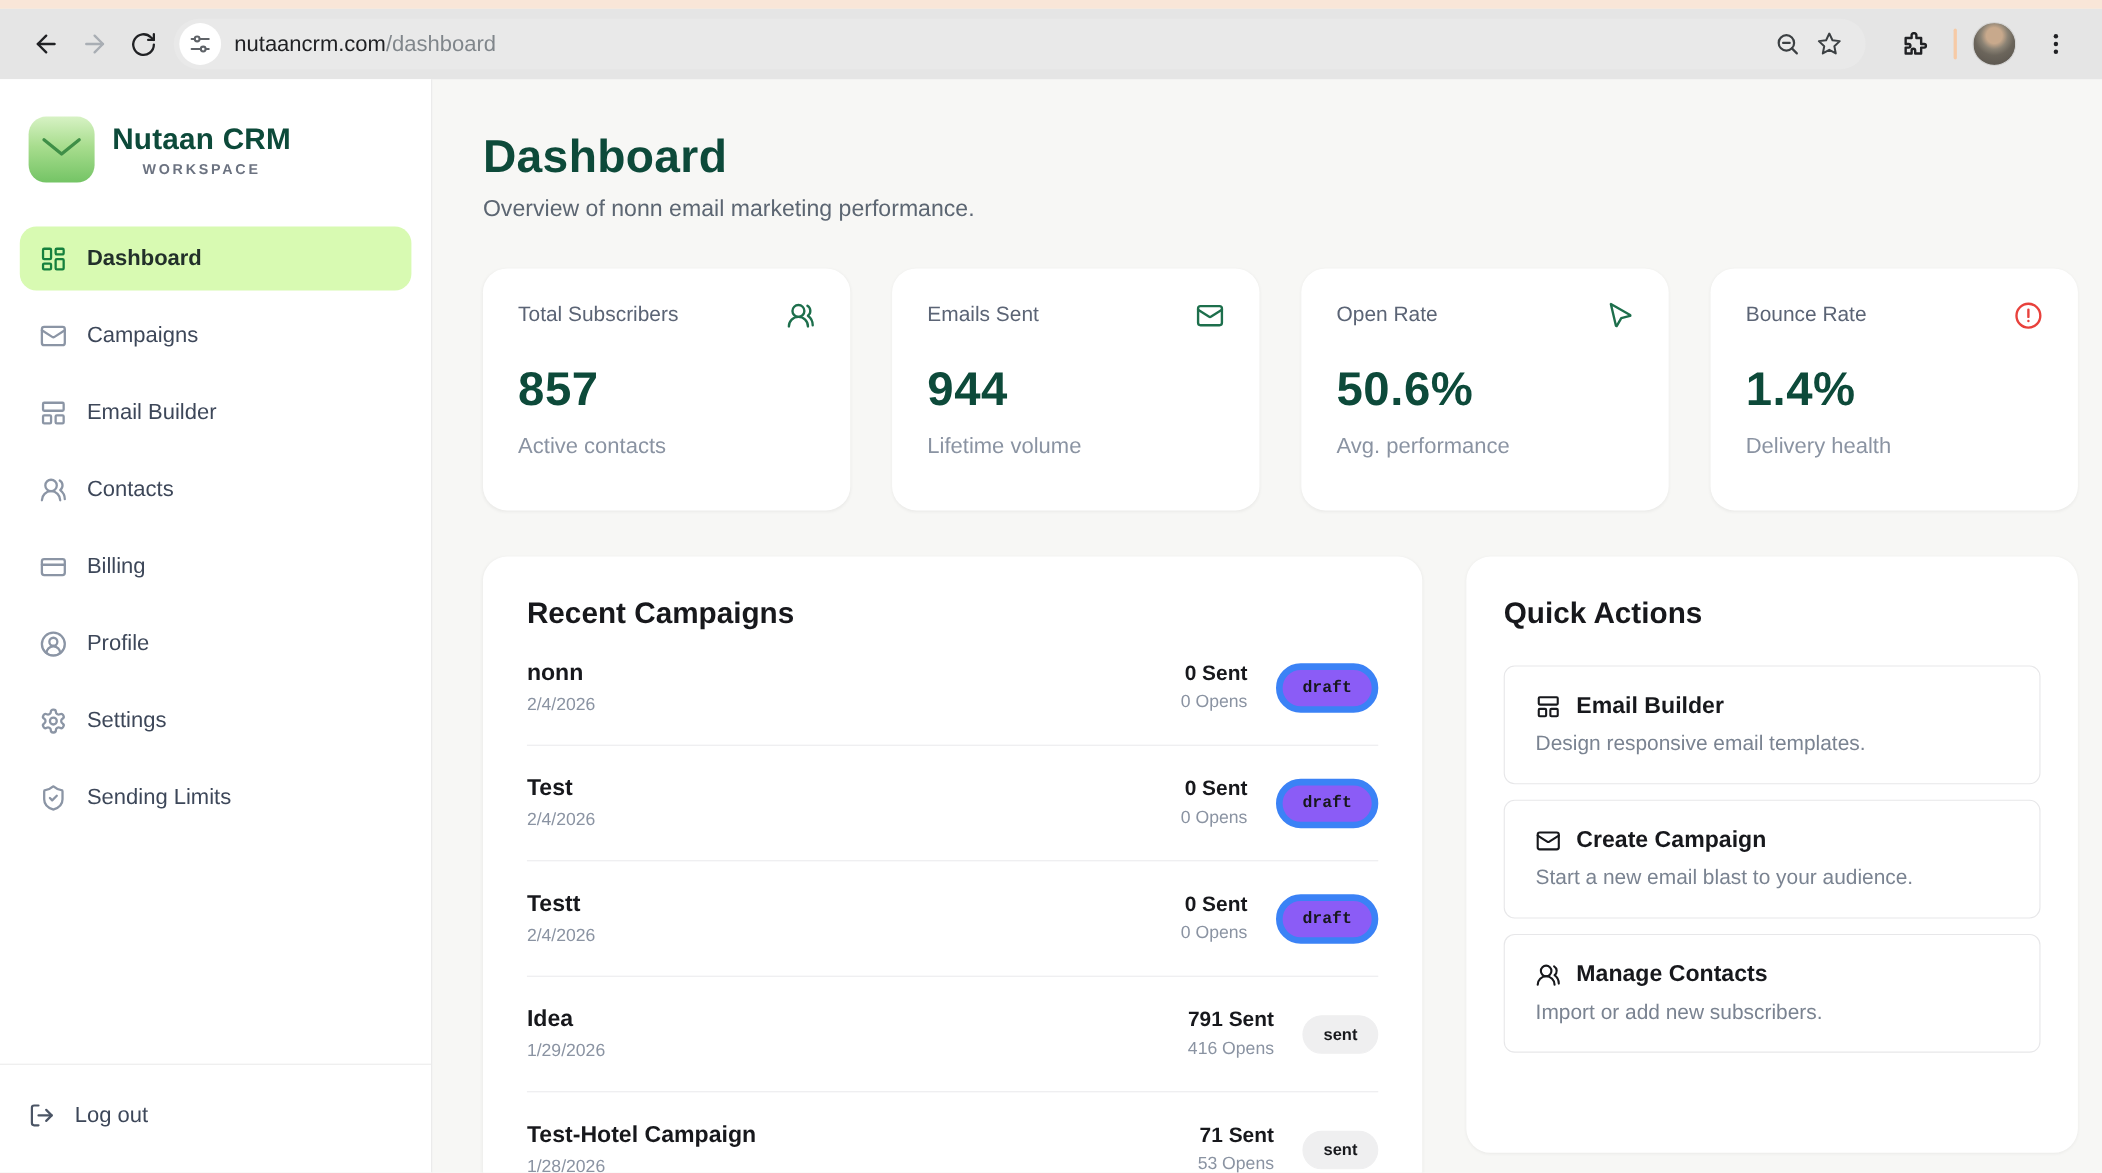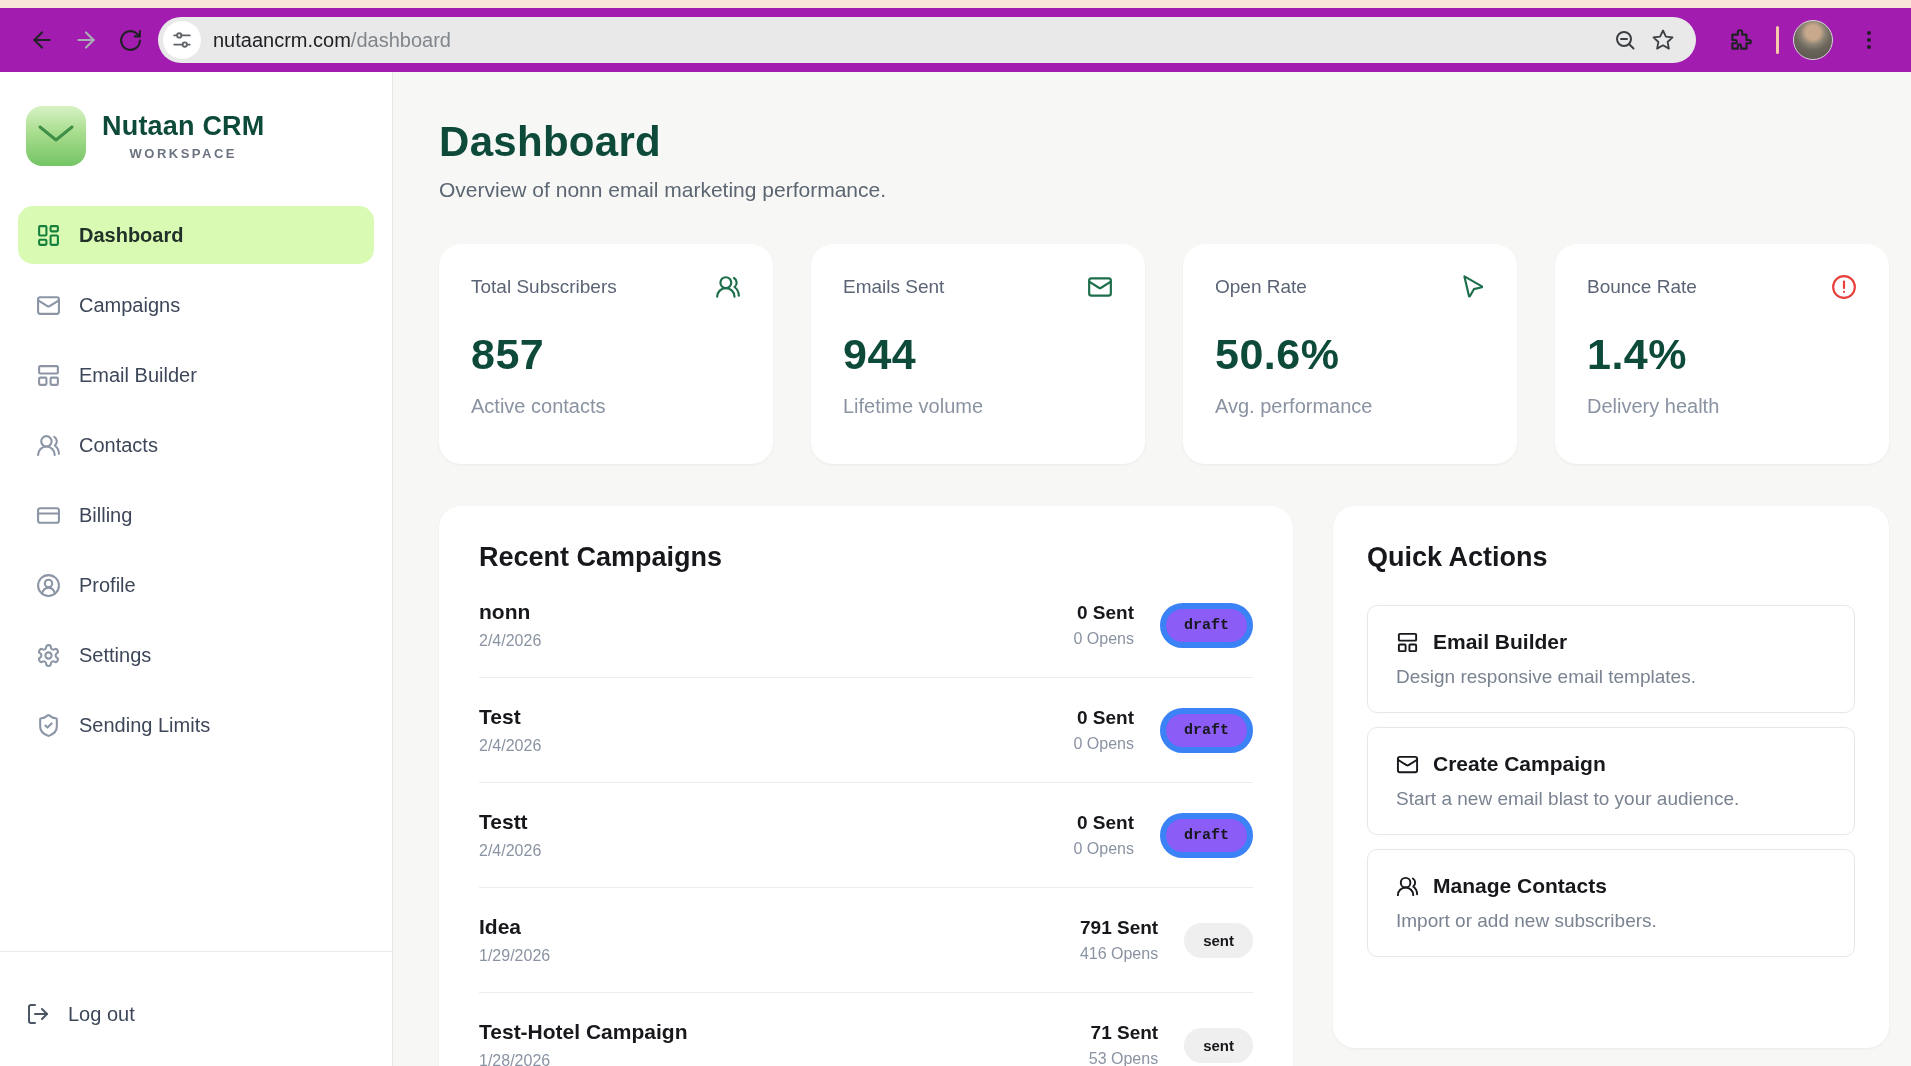--- a/index.html
+++ b/index.html
@@ -1,21 +1,21 @@
 <!DOCTYPE html>
 <html><head>
 <meta charset="utf-8">
 <style>
   * { margin:0; padding:0; box-sizing:border-box; }
   html,body { width:1911px; height:1066px; overflow:hidden; }
   body { font-family:"Liberation Sans", sans-serif; background:#f7f7f5; color:#191a1e; }
 
   
   .top-strip { height:8px; background:#f9e6d8; }
-  .chrome { height:64px; background:#a21caf; display:flex; align-items:center; padding:0 20px; }
+  .chrome { height:64px; background:#e5e5e5; display:flex; align-items:center; padding:0 20px; }
   .nav-btn { width:44px; height:44px; border-radius:50%; display:flex; align-items:center; justify-content:center; color:#202124; flex:0 0 auto; cursor:pointer; }
   .nav-btn.disabled { color:#a9aeb4; }
   .urlbar { flex:1; height:46px; background:#e9e9e9; border-radius:23px; display:flex; align-items:center; padding:0 14px 0 5px; margin:0 14px 0 6px; }
   .site-chip { width:38px; height:38px; border-radius:50%; background:#ffffff; display:flex; align-items:center; justify-content:center; color:#5f6368; flex:0 0 auto; cursor:pointer; }
   .url-text { font-size:20px; margin-left:12px; color:#202124; white-space:nowrap; }
   .url-text .path { color:#80868b; }
   .urlbar .spacer { flex:1; }
   .pill-icon { width:38px; height:38px; display:flex; align-items:center; justify-content:center; color:#3c4043; cursor:pointer; }
   .chrome-right { display:flex; align-items:center; gap:14px; margin-left:8px; }
   .ext-sep { width:3px; height:28px; background:#f6caa6; border-radius:2px; }
@@ -29,21 +29,21 @@
   .side-top { padding:34px 18px 0 18px; }
   .brand { display:flex; align-items:center; gap:16px; padding-left:8px; }
   .logo-box { width:60px; height:60px; border-radius:16px; background:linear-gradient(180deg,#d7f2c4 0%,#a8dd8e 45%,#74c465 100%); display:flex; align-items:center; justify-content:center; }
   .brand-name { font-size:27px; font-weight:700; color:#0d4a3a; letter-spacing:.2px; }
   .brand-sub { font-size:13px; font-weight:600; color:#6b7280; letter-spacing:2.5px; margin-top:4px;text-align:center; }
   .nav { margin-top:40px; display:flex; flex-direction:column; gap:12px; }
   .nav-item { display:flex; align-items:center; gap:18px; height:58px; border-radius:15px; padding:0 18px; color:#8b95a5; cursor:pointer; }
   .nav-item .nav-label { font-size:20px; font-weight:500; color:#3d4759; }
   .nav-item.active { background:#d8fab2; color:#15803d; }
   .nav-item.active .nav-label { color:#22302a; font-weight:700; }
-  .side-bottom { margin-top:auto; border-top:1px solid #ebebeb; padding:50px 18px 40px 26px; }
+  .side-bottom { margin-top:auto; border-top:1px solid #ebebeb; padding:34px 18px 40px 26px; }
   .logout { display:flex; align-items:center; gap:18px; color:#4b5565; cursor:pointer; }
   .logout .nav-label { font-size:20px; font-weight:500; color:#3d4759; }
   .icon { display:inline-flex; }
   .icon svg { display:block; }
 
   
   .main { flex:1; padding:46px 10px 0 46px; }
   .page-title { font-size:42px; font-weight:800; color:#0d4a3a; letter-spacing:.3px; }
   .page-sub { font-size:21px; color:#5c6672; margin-top:12px; }
 

